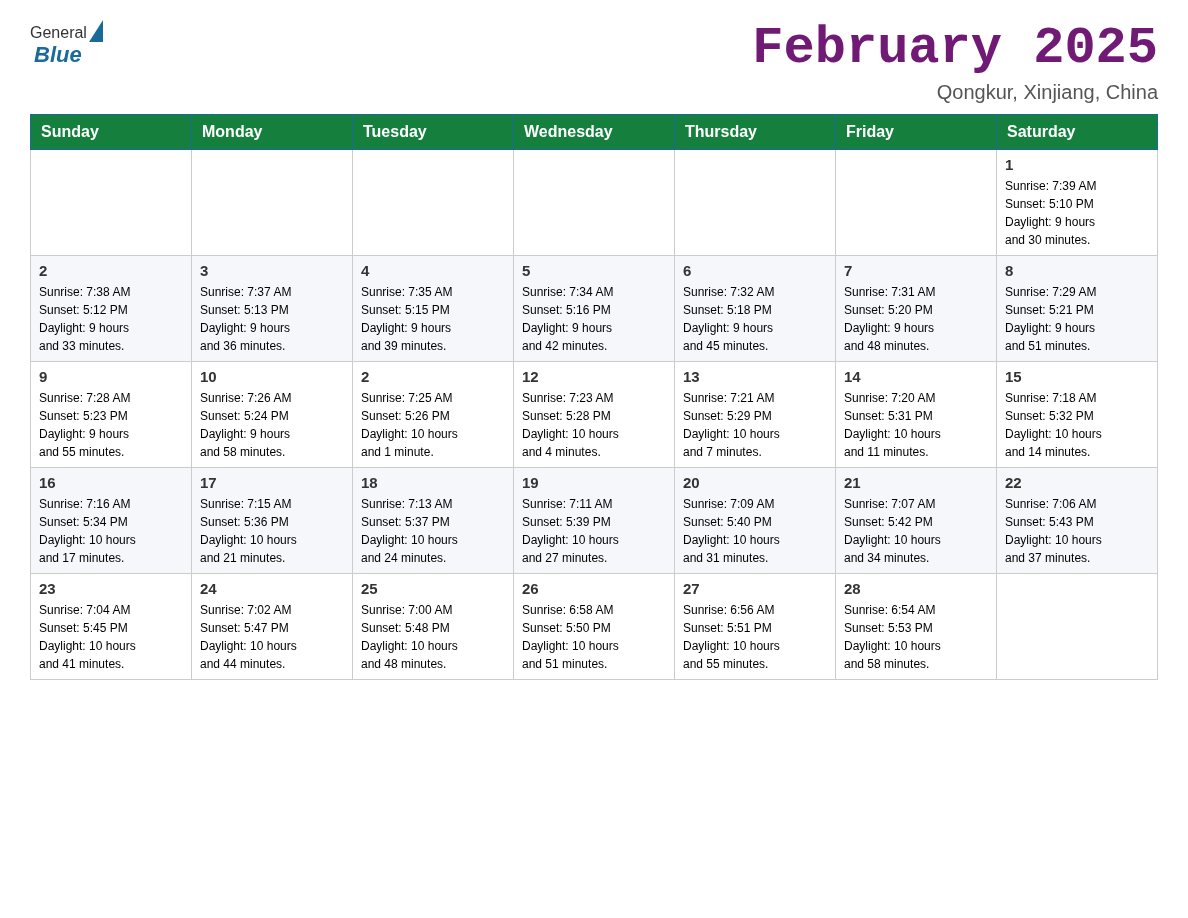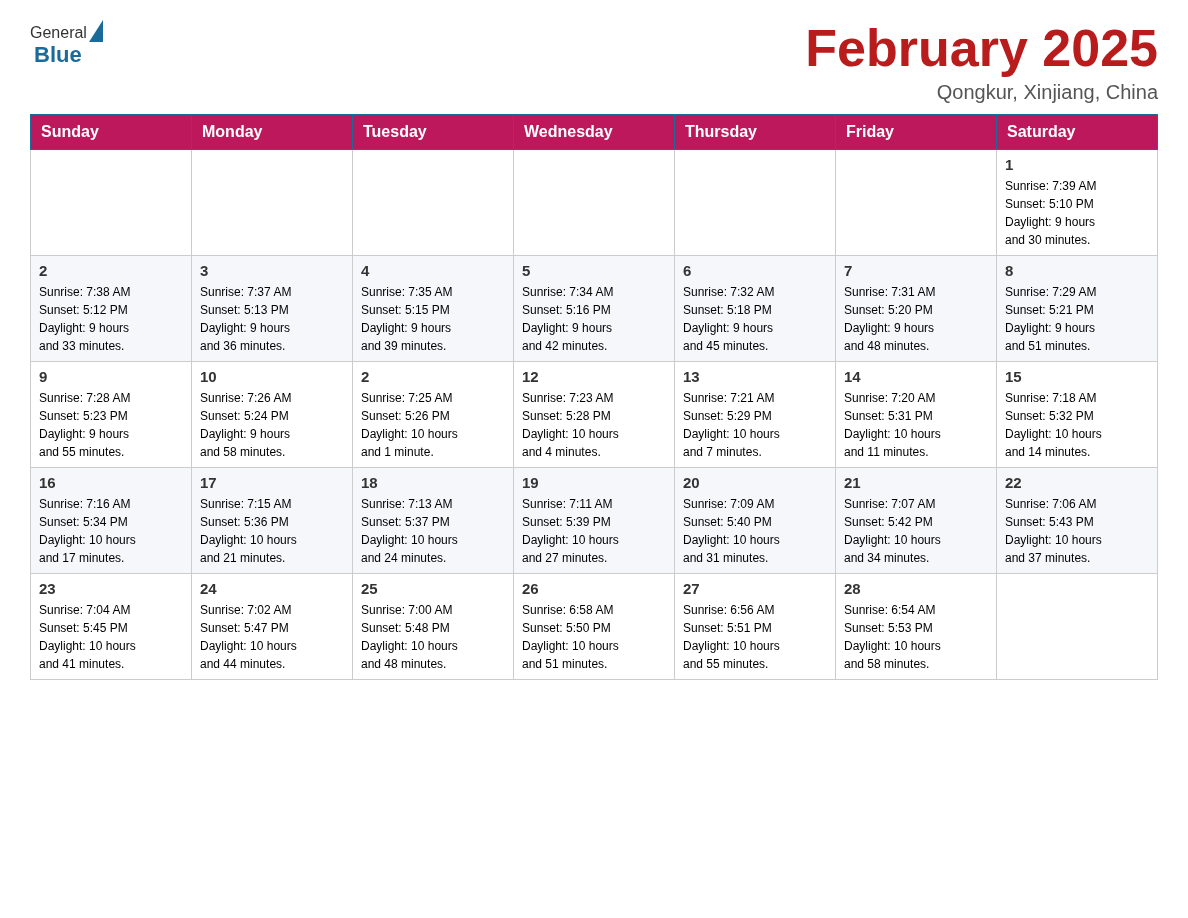--- a/index.html
+++ b/index.html
@@ -24,27 +24,27 @@
     .logo-general { color: #333; }
     .logo-triangle {
       width: 0;
       height: 0;
       border-left: 14px solid transparent;
       border-bottom: 22px solid #1a6b9a;
       display: inline-block;
       margin: 0 2px;
       vertical-align: middle;
     }
-    .logo-blue-line { color: #1a6b9a; font-size: 22px; font-weight: bold; margin-left: 4px; }
+    .logo-blue-line { color: #1a6b9a; font-size: 22px; font-weight: bold; margin-left: 4px; font-style: italic; }
     .title-area { text-align: right; }
-    .month-title { font-size: 52px; font-weight: bold; color: #b91c1c; line-height: 1.1; }
+    .month-title { font-size: 52px; font-weight: bold; color: #701a75; line-height: 1.1; font-family: Liberation Mono, monospace; }
     .location { font-size: 20px; color: #555; margin-top: 4px; }
     .calendar { width: 100%; border-collapse: collapse; margin-top: 8px; }
     .calendar th {
-      background-color: #be185d;
+      background-color: #15803d;
       color: #fff;
       font-size: 16px;
       font-weight: bold;
       padding: 8px 10px;
       text-align: left;
       border: 1px solid #1a6b9a;
     }
     .calendar td {
       vertical-align: top;
       padding: 6px 8px;

